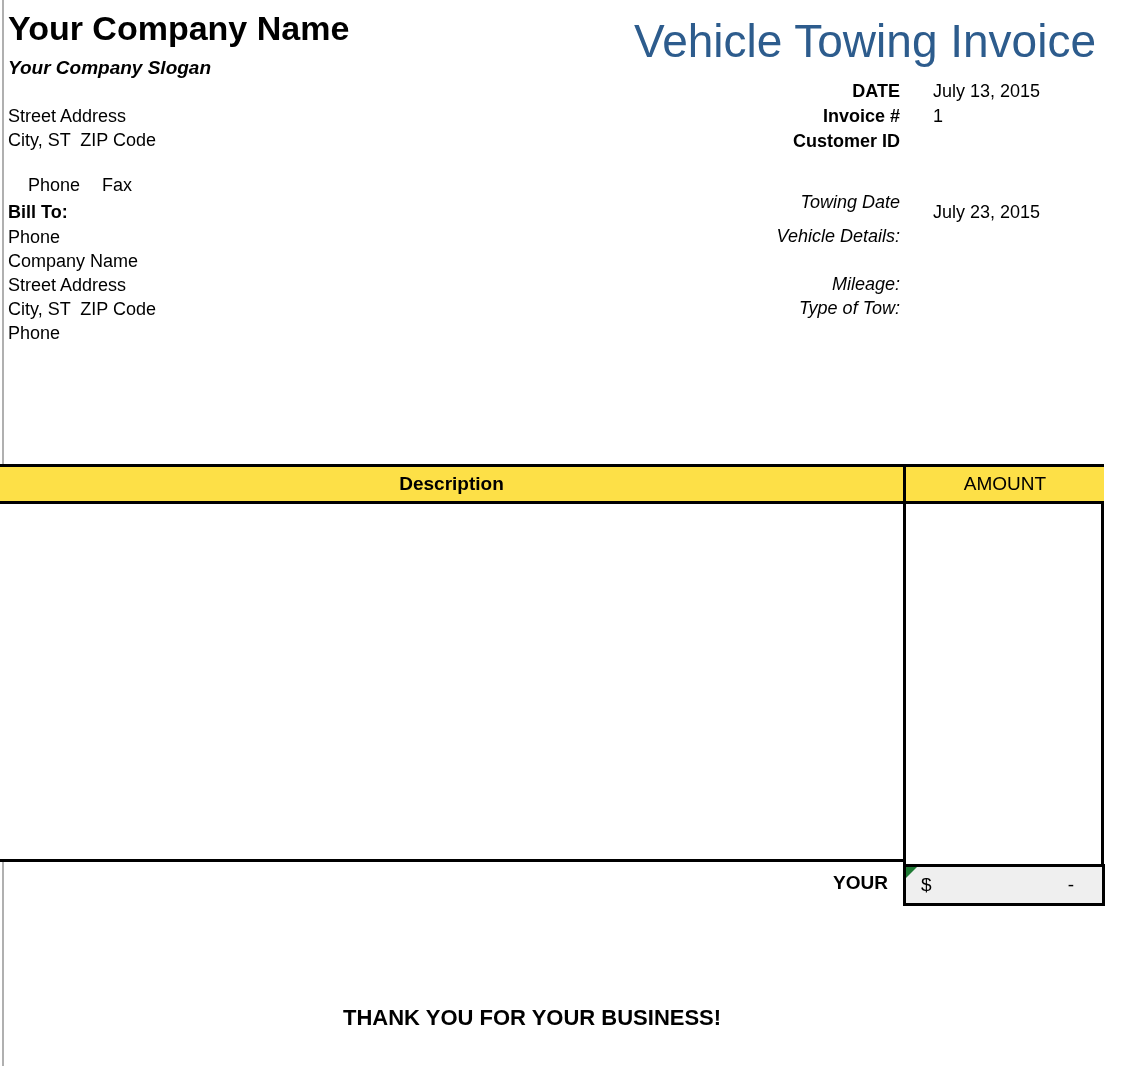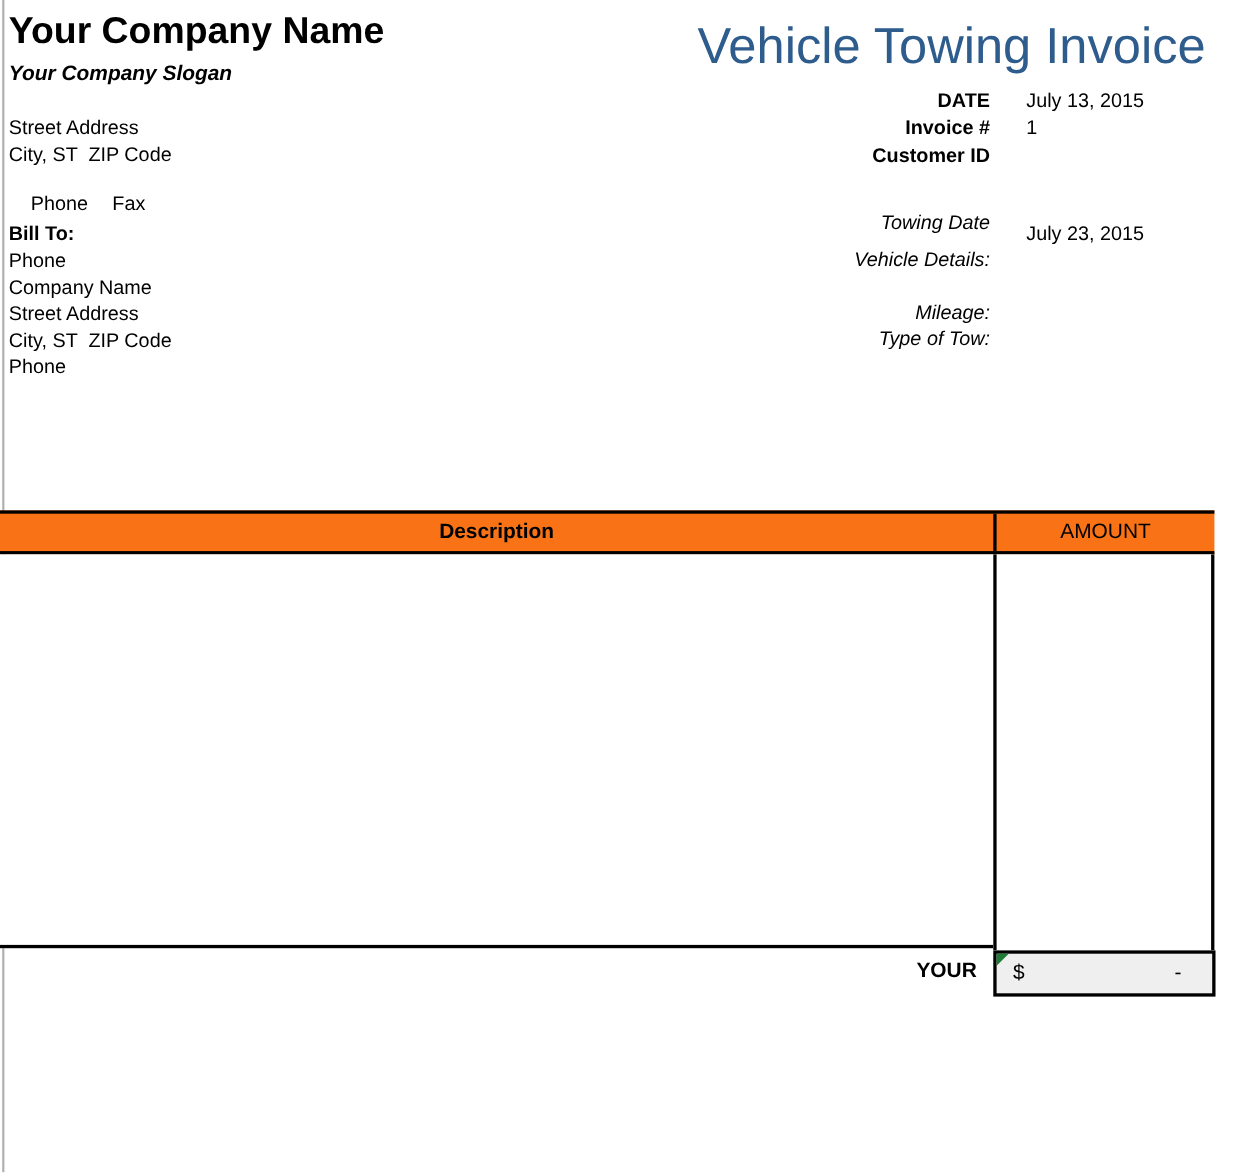--- a/index.html
+++ b/index.html
@@ -24,21 +24,21 @@
 
   
   .bill-heading { position:absolute; left:8px; top:202px; font-size:18px; font-weight:bold; white-space:pre; }
   .bill-line { position:absolute; left:8px; font-size:18px; white-space:pre; }
 
   .special-label { position:absolute; left:8px; top:394px; font-size:20px; font-weight:bold; white-space:pre; }
 
   
   .tbl-header {
     position:absolute; left:0; top:464px; width:1104px; height:40px;
-    background:#f97316; border-top:3px solid #000; border-bottom:3px solid #000;
+    background:#fde047; border-top:3px solid #000; border-bottom:3px solid #000;
     box-sizing:border-box; display:flex;justify-content:flex-end;
   }
   .tbl-header .desc-h {
     flex:0 0 903px; display:flex; align-items:center; justify-content:center;
     font-size:19px; font-weight:bold;
   }
   .tbl-header .amt-h {
     flex:1; border-left:3px solid #000; display:flex; align-items:center; justify-content:center;
     font-size:19px; font-weight:normal;
   }
@@ -112,13 +112,14 @@
   <div class="desc-body"></div>
   <div class="amt-body"></div>
 
   <div class="total-label">YOUR</div>
   <div class="total-cell">
     <span class="green-flag"></span>
     <span class="currency">$</span>
     <span class="dash">-</span>
   </div>
 
+  <div class="footer-msg">THANK YOU FOR YOUR BUSINESS!</div>
 </div>
 
 </body></html>

